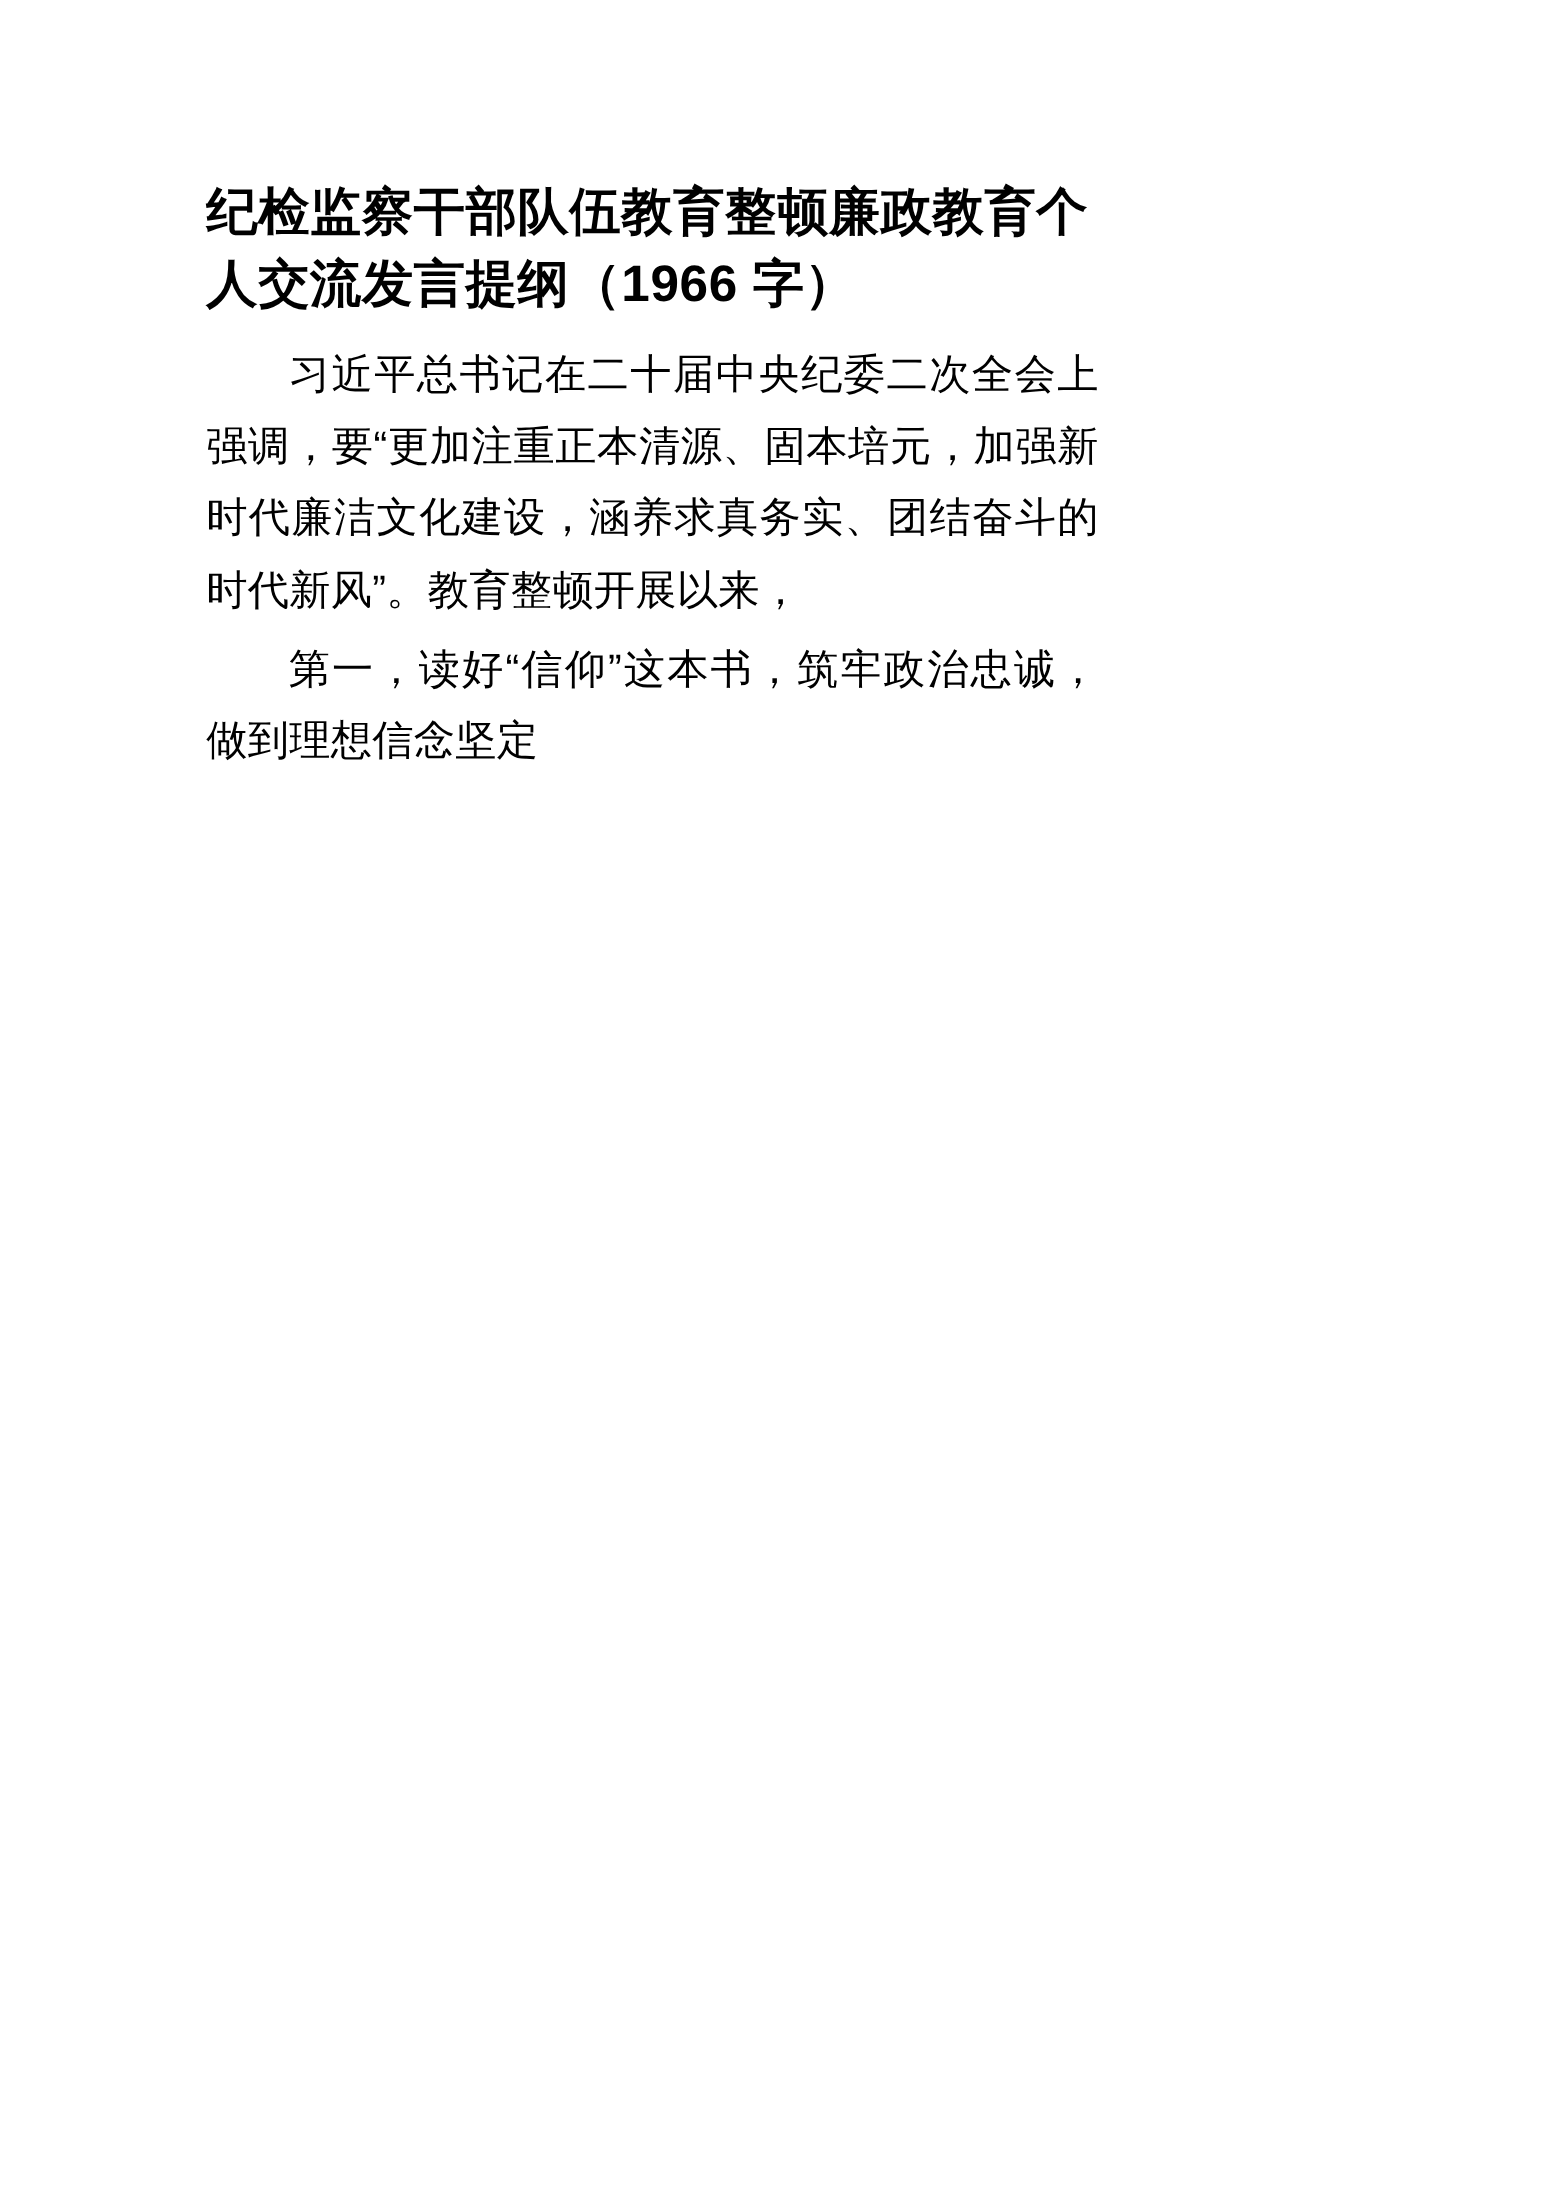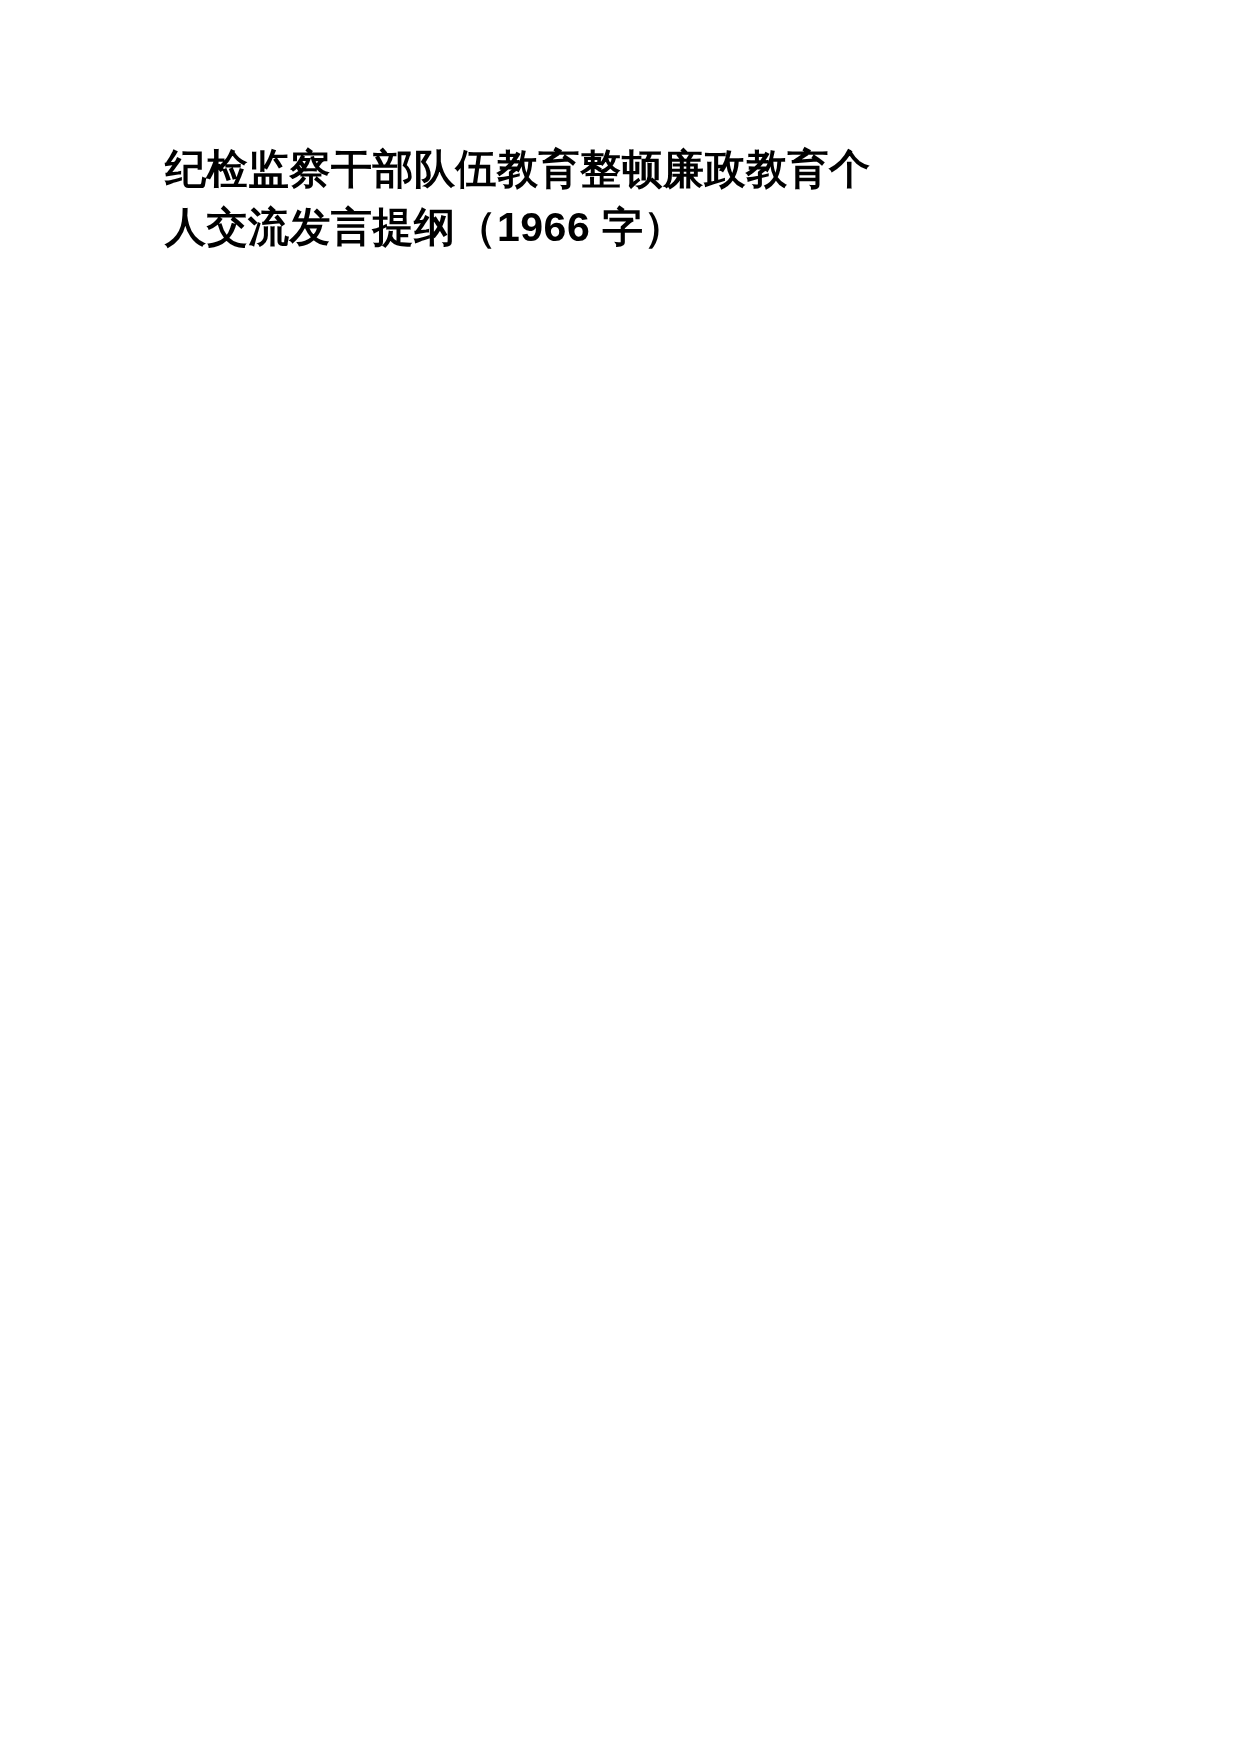--- a/index.html
+++ b/index.html
@@ -45,16 +45,18 @@
     margin-bottom: 0;
   }
 </style>
 </head>
 <body>
 
 <div class="page">
 
   <h1 class="doc-title">纪检监察干部队伍教育整顿廉政教育个人交流发言提纲（1966 字）</h1>
 
+  <p class="para indent">习近平总书记在二十届中央纪委二次全会上强调，要“更加注重正本清源、固本培元，加强新时代廉洁文化建设，涵养求真务实、团结奋斗的时代新风”。教育整顿开展以来，</p>
 
 
+  <p class="para indent last">第一，读好“信仰”这本书，筑牢政治忠诚，做到理想信念坚定</p>
 
 </div>
 
 </body></html>

